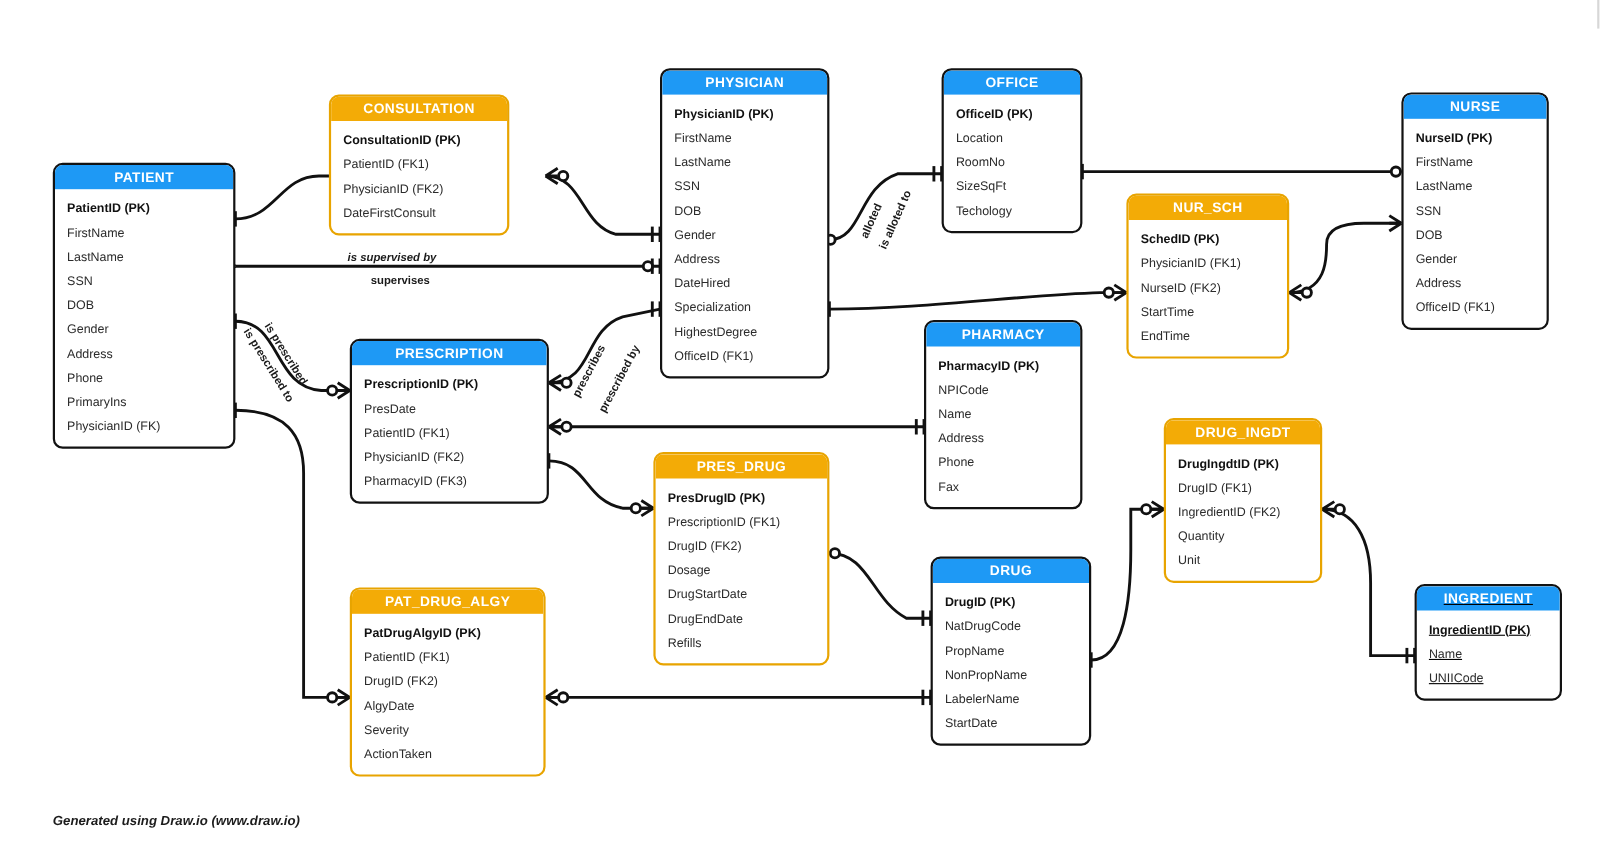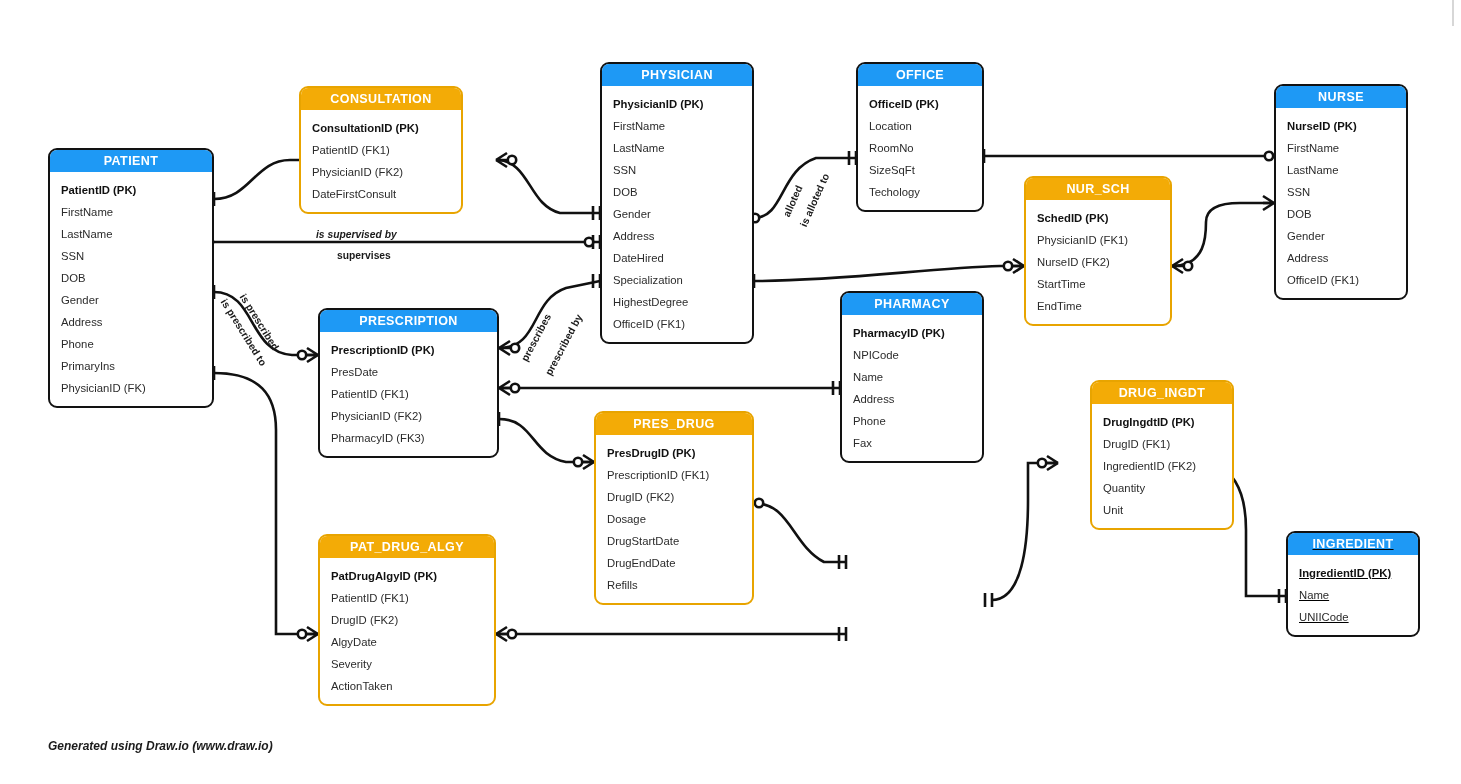--- a/index.html
+++ b/index.html
@@ -332,31 +332,42 @@
       <div class="attr pk">PresDrugID (PK)</div>
       <div class="attr">PrescriptionID (FK1)</div>
       <div class="attr">DrugID (FK2)</div>
       <div class="attr">Dosage</div>
       <div class="attr">DrugStartDate</div>
       <div class="attr">DrugEndDate</div>
       <div class="attr">Refills</div>
     </div>
   </div>
 
-  <div class="entity gold" style="left:1058px;top:380px;width:144px;margin-left:32px;">
+  <div class="entity gold" style="left:1058px;top:380px;width:144px;">
     <div class="hdr">DRUG_INGDT</div>
     <div class="body">
       <div class="attr pk">DrugIngdtID (PK)</div>
       <div class="attr">DrugID (FK1)</div>
       <div class="attr">IngredientID (FK2)</div>
       <div class="attr">Quantity</div>
       <div class="attr">Unit</div>
     </div>
   </div>
 
+  <div class="entity blue" style="left:846px;top:506px;width:146px;">
+    <div class="hdr">DRUG</div>
+    <div class="body">
+      <div class="attr pk">DrugID (PK)</div>
+      <div class="attr">NatDrugCode</div>
+      <div class="attr">PropName</div>
+      <div class="attr">NonPropName</div>
+      <div class="attr">LabelerName</div>
+      <div class="attr">StartDate</div>
+    </div>
+  </div>
 
   <div class="entity blue" style="left:1286px;top:531px;width:134px;text-decoration:underline;">
     <div class="hdr">INGREDIENT</div>
     <div class="body">
       <div class="attr pk">IngredientID (PK)</div>
       <div class="attr">Name</div>
       <div class="attr">UNIICode</div>
     </div>
   </div>
 

